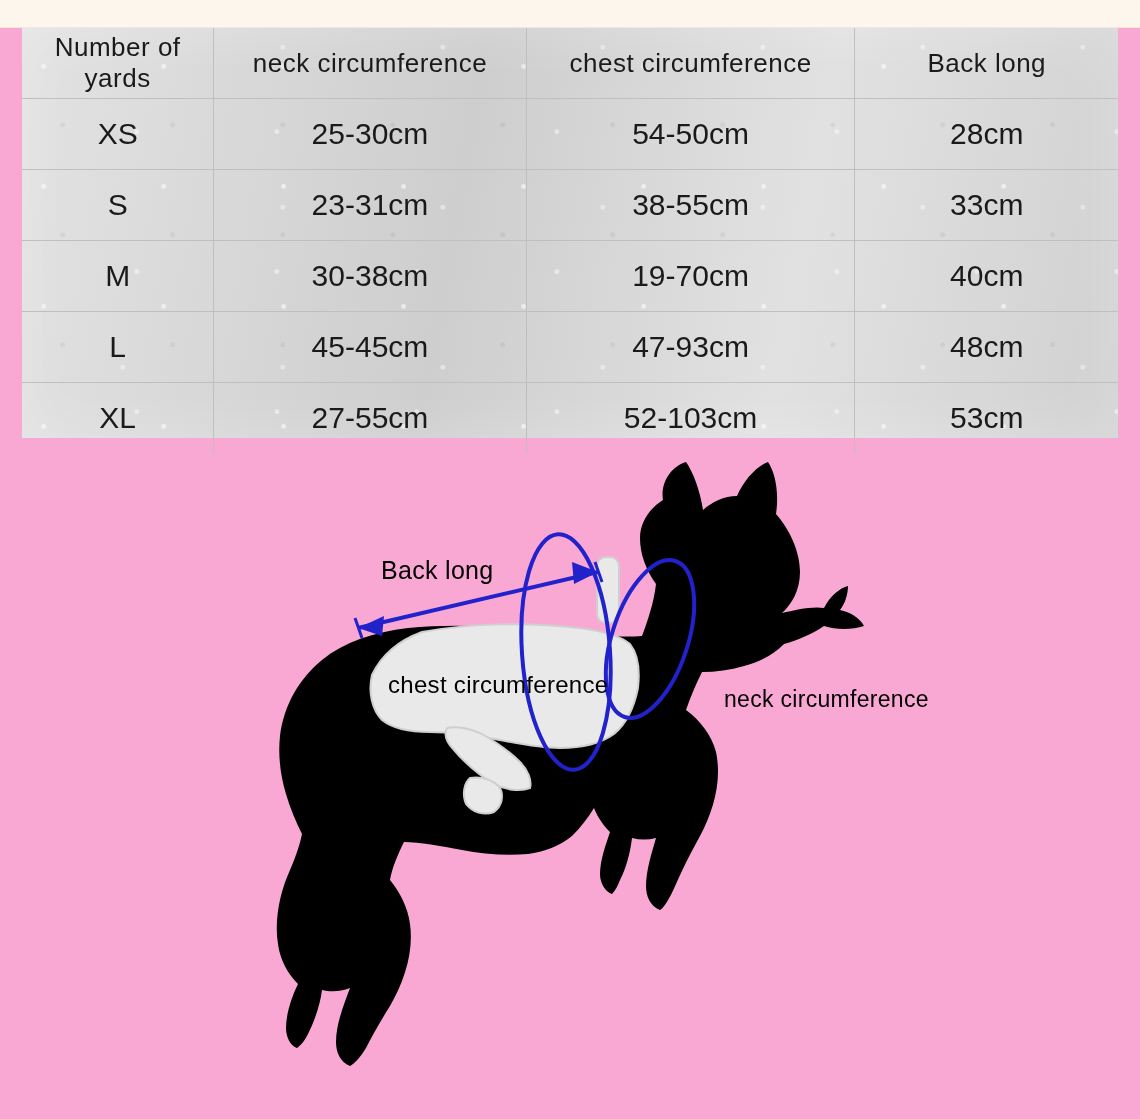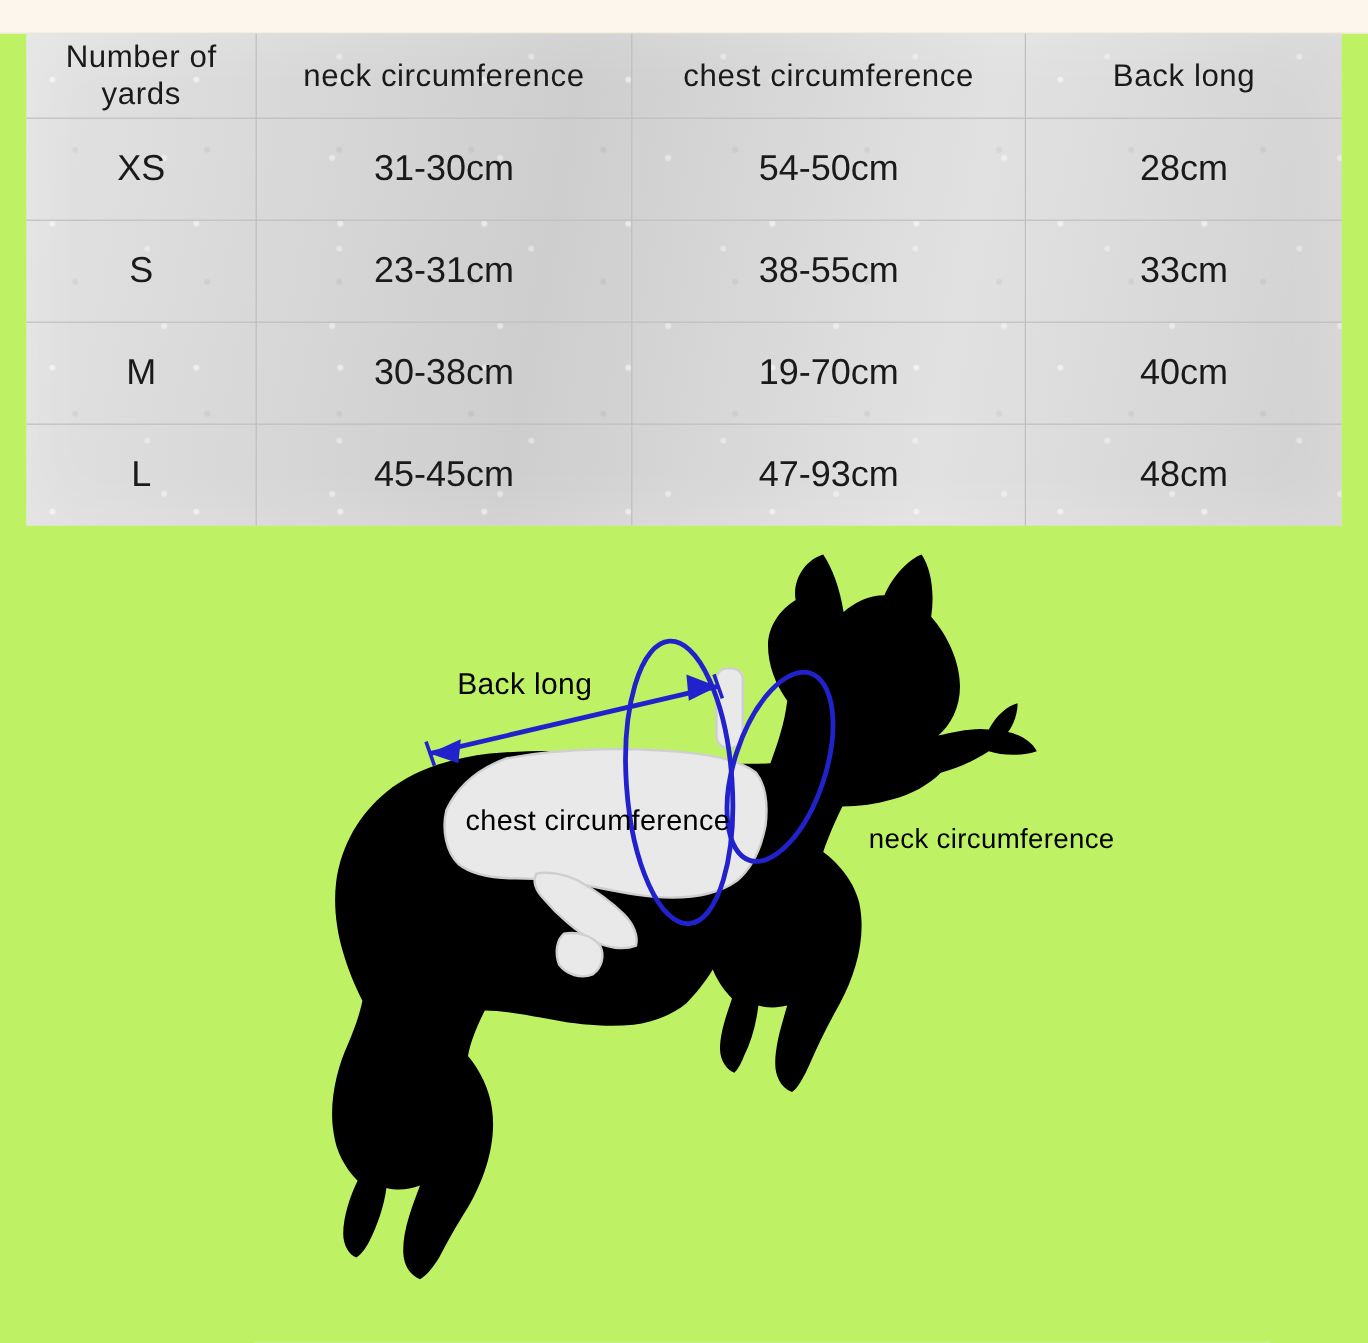--- a/index.html
+++ b/index.html
@@ -11,21 +11,21 @@
     width: 1140px;
     height: 1119px;
     font-family: "Liberation Sans", sans-serif;
     position: relative;
     overflow: hidden;
   }
   .page {
     width: 1140px;
     height: 1119px;
     position: relative;
-    background: #bef264;
+    background: #f9a8d4;
   }
   
   .top-strip {
     position: absolute;
     left: 0; top: 0;
     width: 1140px; height: 28px;
     background: #fdf6ec;
   }
   .top-strip:after {
     content: "";
@@ -129,41 +129,47 @@
         <tr>
           <th>Number of yards</th>
           <th>neck  circumference</th>
           <th>chest  circumference</th>
           <th>Back   long</th>
         </tr>
       </thead>
       <tbody>
         <tr>
           <td class="size-col">XS</td>
-          <td>31-30cm</td>
+          <td>25-30cm</td>
           <td>54-50cm</td>
           <td>28cm</td>
         </tr>
         <tr>
           <td class="size-col">S</td>
           <td>23-31cm</td>
           <td>38-55cm</td>
           <td>33cm</td>
         </tr>
         <tr>
           <td class="size-col">M</td>
           <td>30-38cm</td>
           <td>19-70cm</td>
           <td>40cm</td>
         </tr>
         <tr>
           <td class="size-col">L</td>
           <td>45-45cm</td>
           <td>47-93cm</td>
           <td>48cm</td>
+        </tr>
+        <tr>
+          <td class="size-col">XL</td>
+          <td>27-55cm</td>
+          <td>52-103cm</td>
+          <td>53cm</td>
         </tr>
       </tbody>
     </table>
   </div>
 
   <div class="diagram">
     <svg width="1140" height="679" viewBox="0 0 1140 679" xmlns="http://www.w3.org/2000/svg">
 
       <g>
         <path fill="#000000" d="

